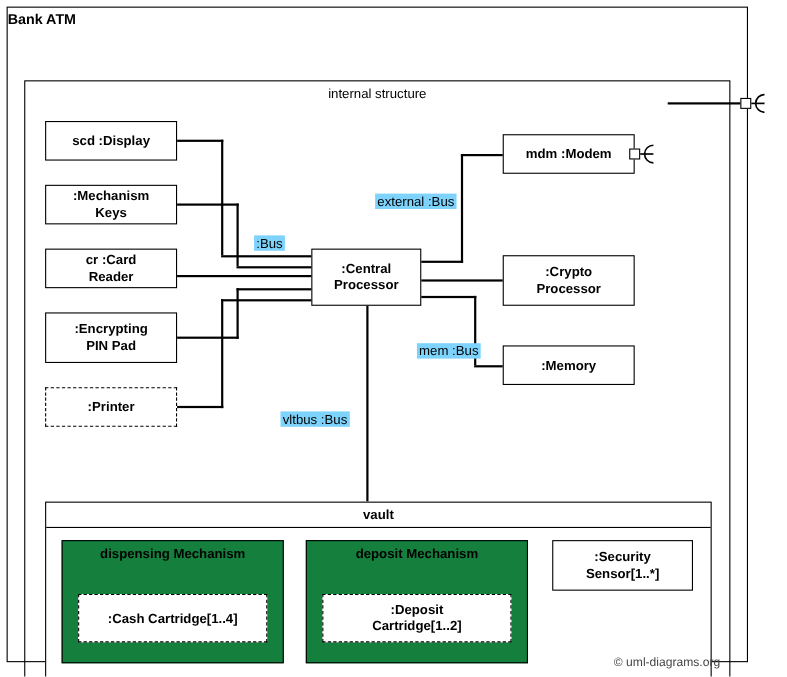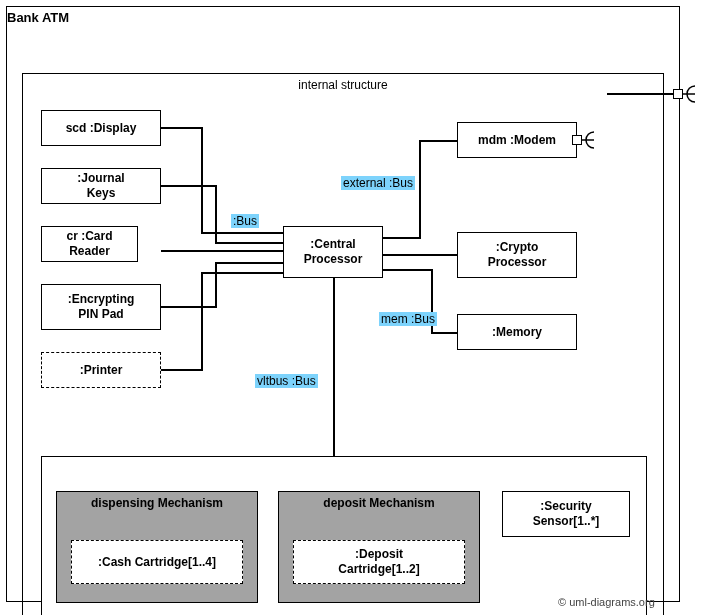--- a/index.html
+++ b/index.html
@@ -86,21 +86,21 @@
   }
   .vault-header {
     border-bottom: 1.5px solid #000;
     text-align: center;
     font-weight: bold;
     padding: 4px 0;
   }
   .mech-box {
     position: absolute;
     border: 1.5px solid #000;
-    background: #a3a3a3;
+    background: #15803d;
   }
   .mech-title {
     text-align: center;
     font-weight: bold;
     padding: 4px 0;
   }
   .copyright {
     position: absolute;
     font-size: 11px;
     color: #444;
@@ -111,22 +111,22 @@
 
 <div class="canvas">
 
   <div class="outer">
     <div class="outer-title">Bank ATM</div>
 
     <div class="outer-inner-border">
       <div class="subtitle">internal structure</div>
 
       <div class="box" style="left:18px; top:36px; width:120px; height:36px;">scd :Display</div>
-      <div class="box" style="left:18px; top:94px; width:120px; height:36px;">:Journal Keys</div>
-      <div class="box" style="left:18px; top:152px; width:97px; height:36px;">cr :Card Reader</div>
+      <div class="box" style="left:18px; top:94px; width:120px; height:36px;">:Mechanism Keys</div>
+      <div class="box" style="left:18px; top:152px; width:120px; height:36px;">cr :Card Reader</div>
       <div class="box" style="left:18px; top:210px; width:120px; height:46px;">:Encrypting PIN Pad</div>
       <div class="box dashed" style="left:18px; top:278px; width:120px; height:36px;">:Printer</div>
 
       <div class="box" style="left:260px; top:152px; width:100px; height:52px;">:Central Processor</div>
 
       <div class="box" style="left:434px; top:48px; width:120px; height:36px;">mdm :Modem</div>
       <div class="box" style="left:434px; top:158px; width:120px; height:46px;">:Crypto Processor</div>
       <div class="box" style="left:434px; top:240px; width:120px; height:36px;">:Memory</div>
 
       <div class="line" style="left:138px; top:53px; width:42px; height:2px;"></div>
@@ -164,20 +164,21 @@
       <div class="line" style="left:310px; top:204px; width:2px; height:178px;"></div>
       <div class="label" style="left:232px; top:300px;">vltbus :Bus</div>
 
       <div class="port" style="left:549px; top:61px;"></div>
       <svg class="conn" style="left:559px; top:56px;" width="28" height="20">
         <line x1="0" y1="10" x2="12" y2="10" stroke="#000" stroke-width="1.5"></line>
         <path d="M12 2 A8 8 0 0 0 12 18" fill="none" stroke="#000" stroke-width="1.5"></path>
       </svg>
 
       <div class="vault-container" style="left:18px; top:382px; width:604px; height:162px;">
+        <div class="vault-header">vault</div>
 
         <div class="mech-box" style="left:14px; top:34px; width:200px; height:110px;">
           <div class="mech-title">dispensing Mechanism</div>
           <div class="box dashed" style="left:14px; top:48px; width:172px; height:44px; position:absolute;">:Cash Cartridge[1..4]</div>
         </div>
 
         <div class="mech-box" style="left:236px; top:34px; width:200px; height:110px;">
           <div class="mech-title">deposit Mechanism</div>
           <div class="box dashed" style="left:14px; top:48px; width:172px; height:44px; position:absolute;">:Deposit Cartridge[1..2]</div>
         </div>

